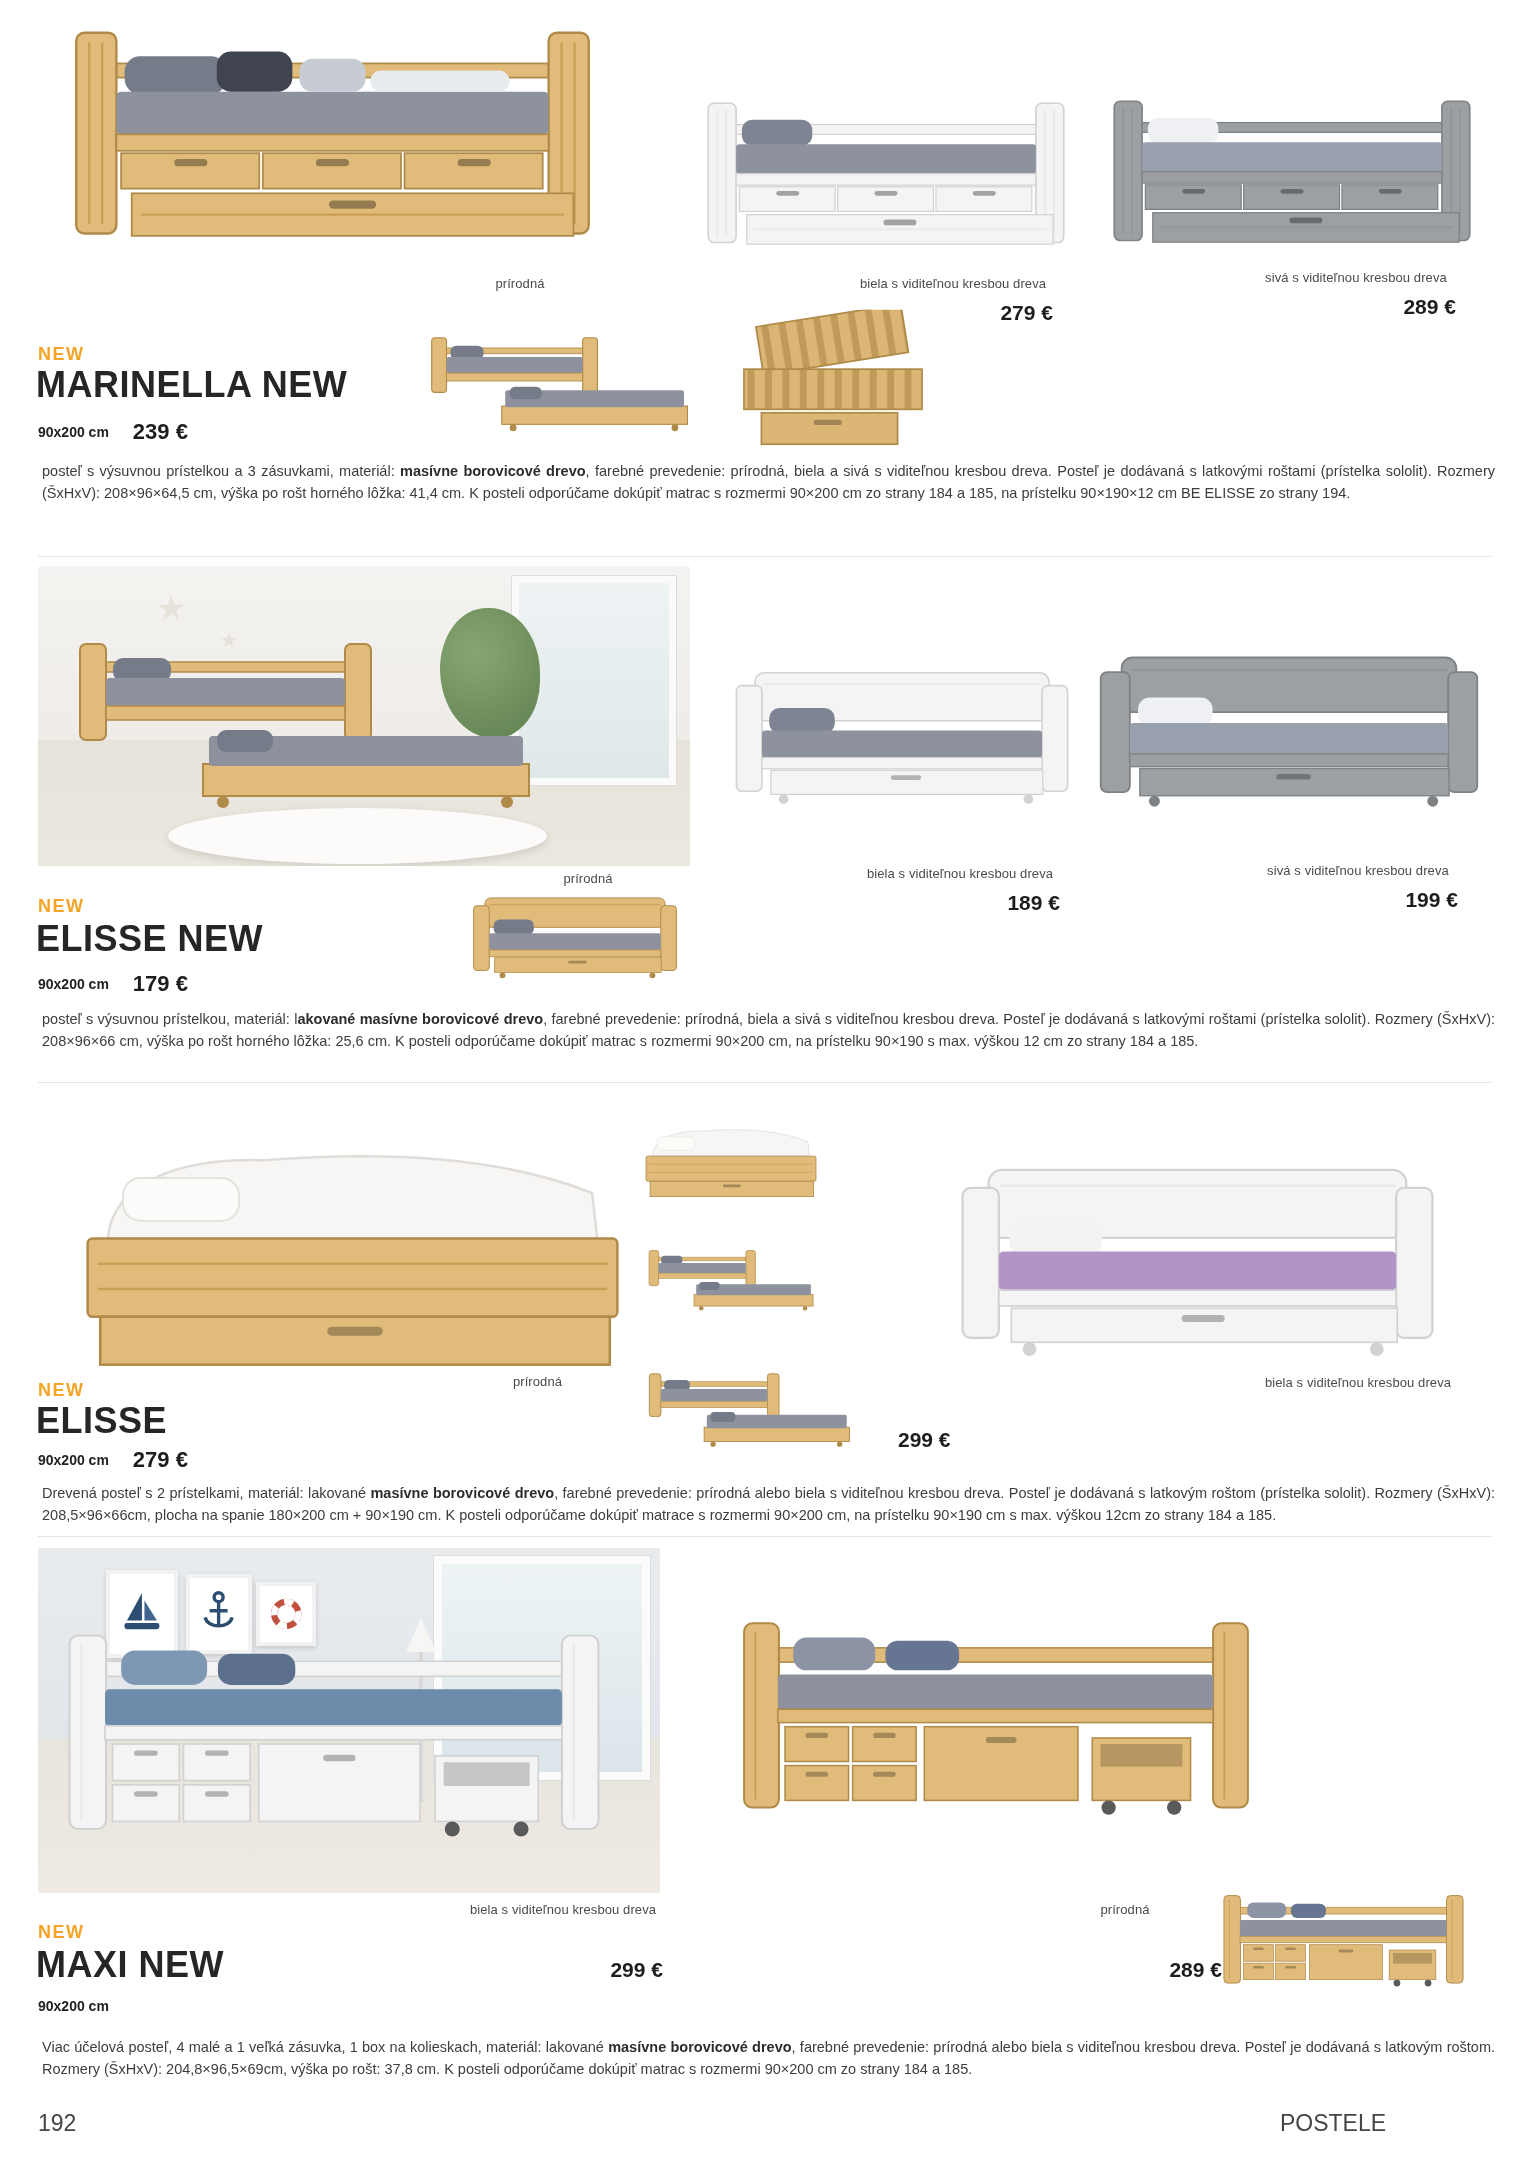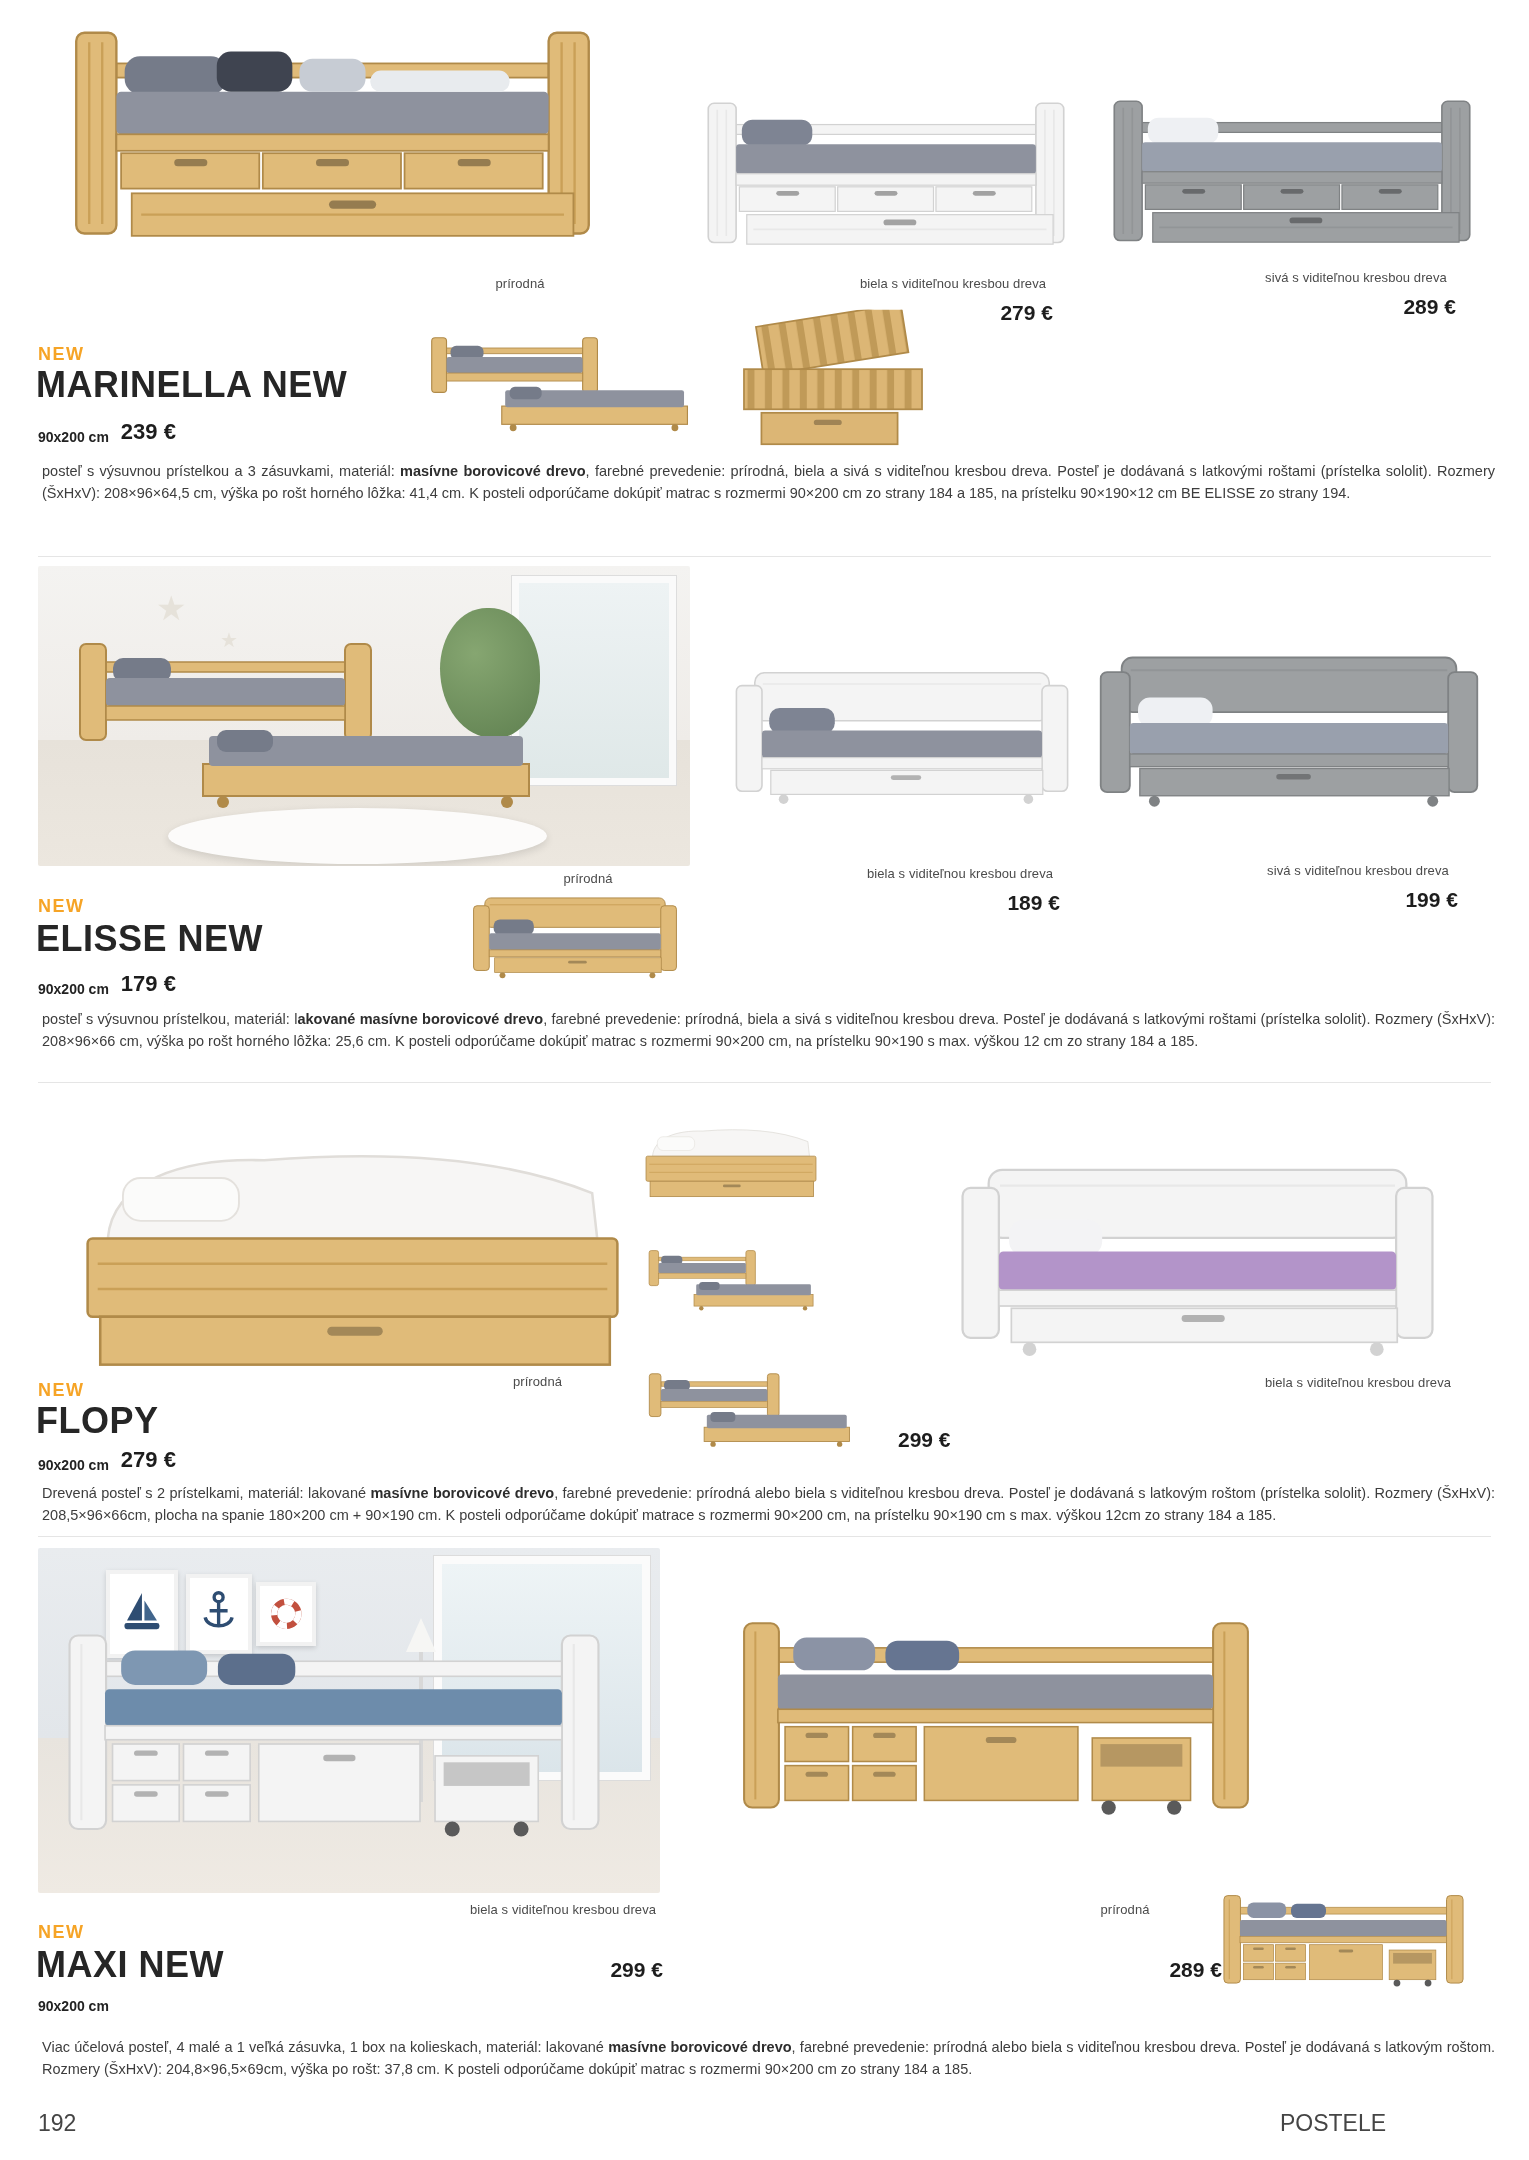--- a/index.html
+++ b/index.html
@@ -5,21 +5,21 @@
   html,body{margin:0;padding:0;background:#ffffff}
   .page{position:relative;width:1529px;height:2160px;margin:0 auto;background:#fff;
         font-family:"Liberation Sans",sans-serif;color:#333;overflow:hidden}
 
   
   .cap{position:absolute;font-size:13px;color:#4b4b4b;text-align:center;letter-spacing:.1px}
   .vprice{position:absolute;font-size:21px;font-weight:bold;color:var(--price-text,#1d1d1d);text-align:right}
   .vprice.left{text-align:left}
   .badge{position:absolute;font-size:18px;font-weight:bold;letter-spacing:1.5px;color:var(--accent,#F6A426)}
   .title{position:absolute;margin:0;font-size:36px;font-weight:bold;letter-spacing:.5px;color:var(--title-text,#262626)}
-  .sizerow{position:absolute;display:flex;align-items:flex-end;gap:12px}
+  .sizerow{position:absolute;display:flex;align-items:center;gap:24px}
   .size{font-size:14px;font-weight:bold;color:#222}
   .bigprice{font-size:22px;font-weight:bold;color:var(--price-text,#1d1d1d)}
   .desc{position:absolute;margin:4px;font-size:14.5px;line-height:22px;color:var(--body-text,#3d3d3d);text-align:justify}
   .desc .bd{font-weight:bold;color:#2d2d2d}
   .div{position:absolute;left:38px;width:1453px;height:0;border:0;border-top:1px solid var(--divider,#e5e5e5);margin:0}
   .pagenum,.pagesec{position:absolute;font-size:23px;color:#454545}
 
   
   .ph{position:absolute;margin:0}
   .ph svg{width:100%;height:100%;display:block}
@@ -353,21 +353,21 @@
       <svg class="whitebed purple-mat" viewBox="0 0 420 200">
           <use href="#sym-sofabed"></use>
         </svg>
     </figure>
 
     <div class="cap s3c1">prírodná</div>
     <div class="cap s3c2">biela s viditeľnou kresbou dreva</div>
     <div class="vprice left s3pr2">299 €</div>
 
     <div class="badge s3badge">NEW</div>
-    <h2 class="title s3title">FLOPY</h2>
+    <h2 class="title s3title">ELISSE</h2>
     <div class="sizerow s3size">
       <span class="size">90x200 cm</span>
       <span class="bigprice">279 €</span>
     </div>
     <p class="desc s3desc"><span>Drevená posteľ s 2 prístelkami, materiál: lakované </span><b class="bd">masívne borovicové drevo</b><span>, farebné prevedenie: prírodná alebo biela s viditeľnou kresbou dreva. Posteľ je dodávaná s latkovým roštom (prístelka sololit). Rozmery (ŠxHxV): 208,5×96×66cm, plocha na spanie 180×200 cm + 90×190 cm. K posteli odporúčame dokúpiť matrace s rozmermi 90×200 cm, na prístelku 90×190 cm s max. výškou 12cm zo strany 184 a 185.</span></p>
   </section>
   <hr class="div d3">
 
   <section>
     <figure class="scene s4scene">

